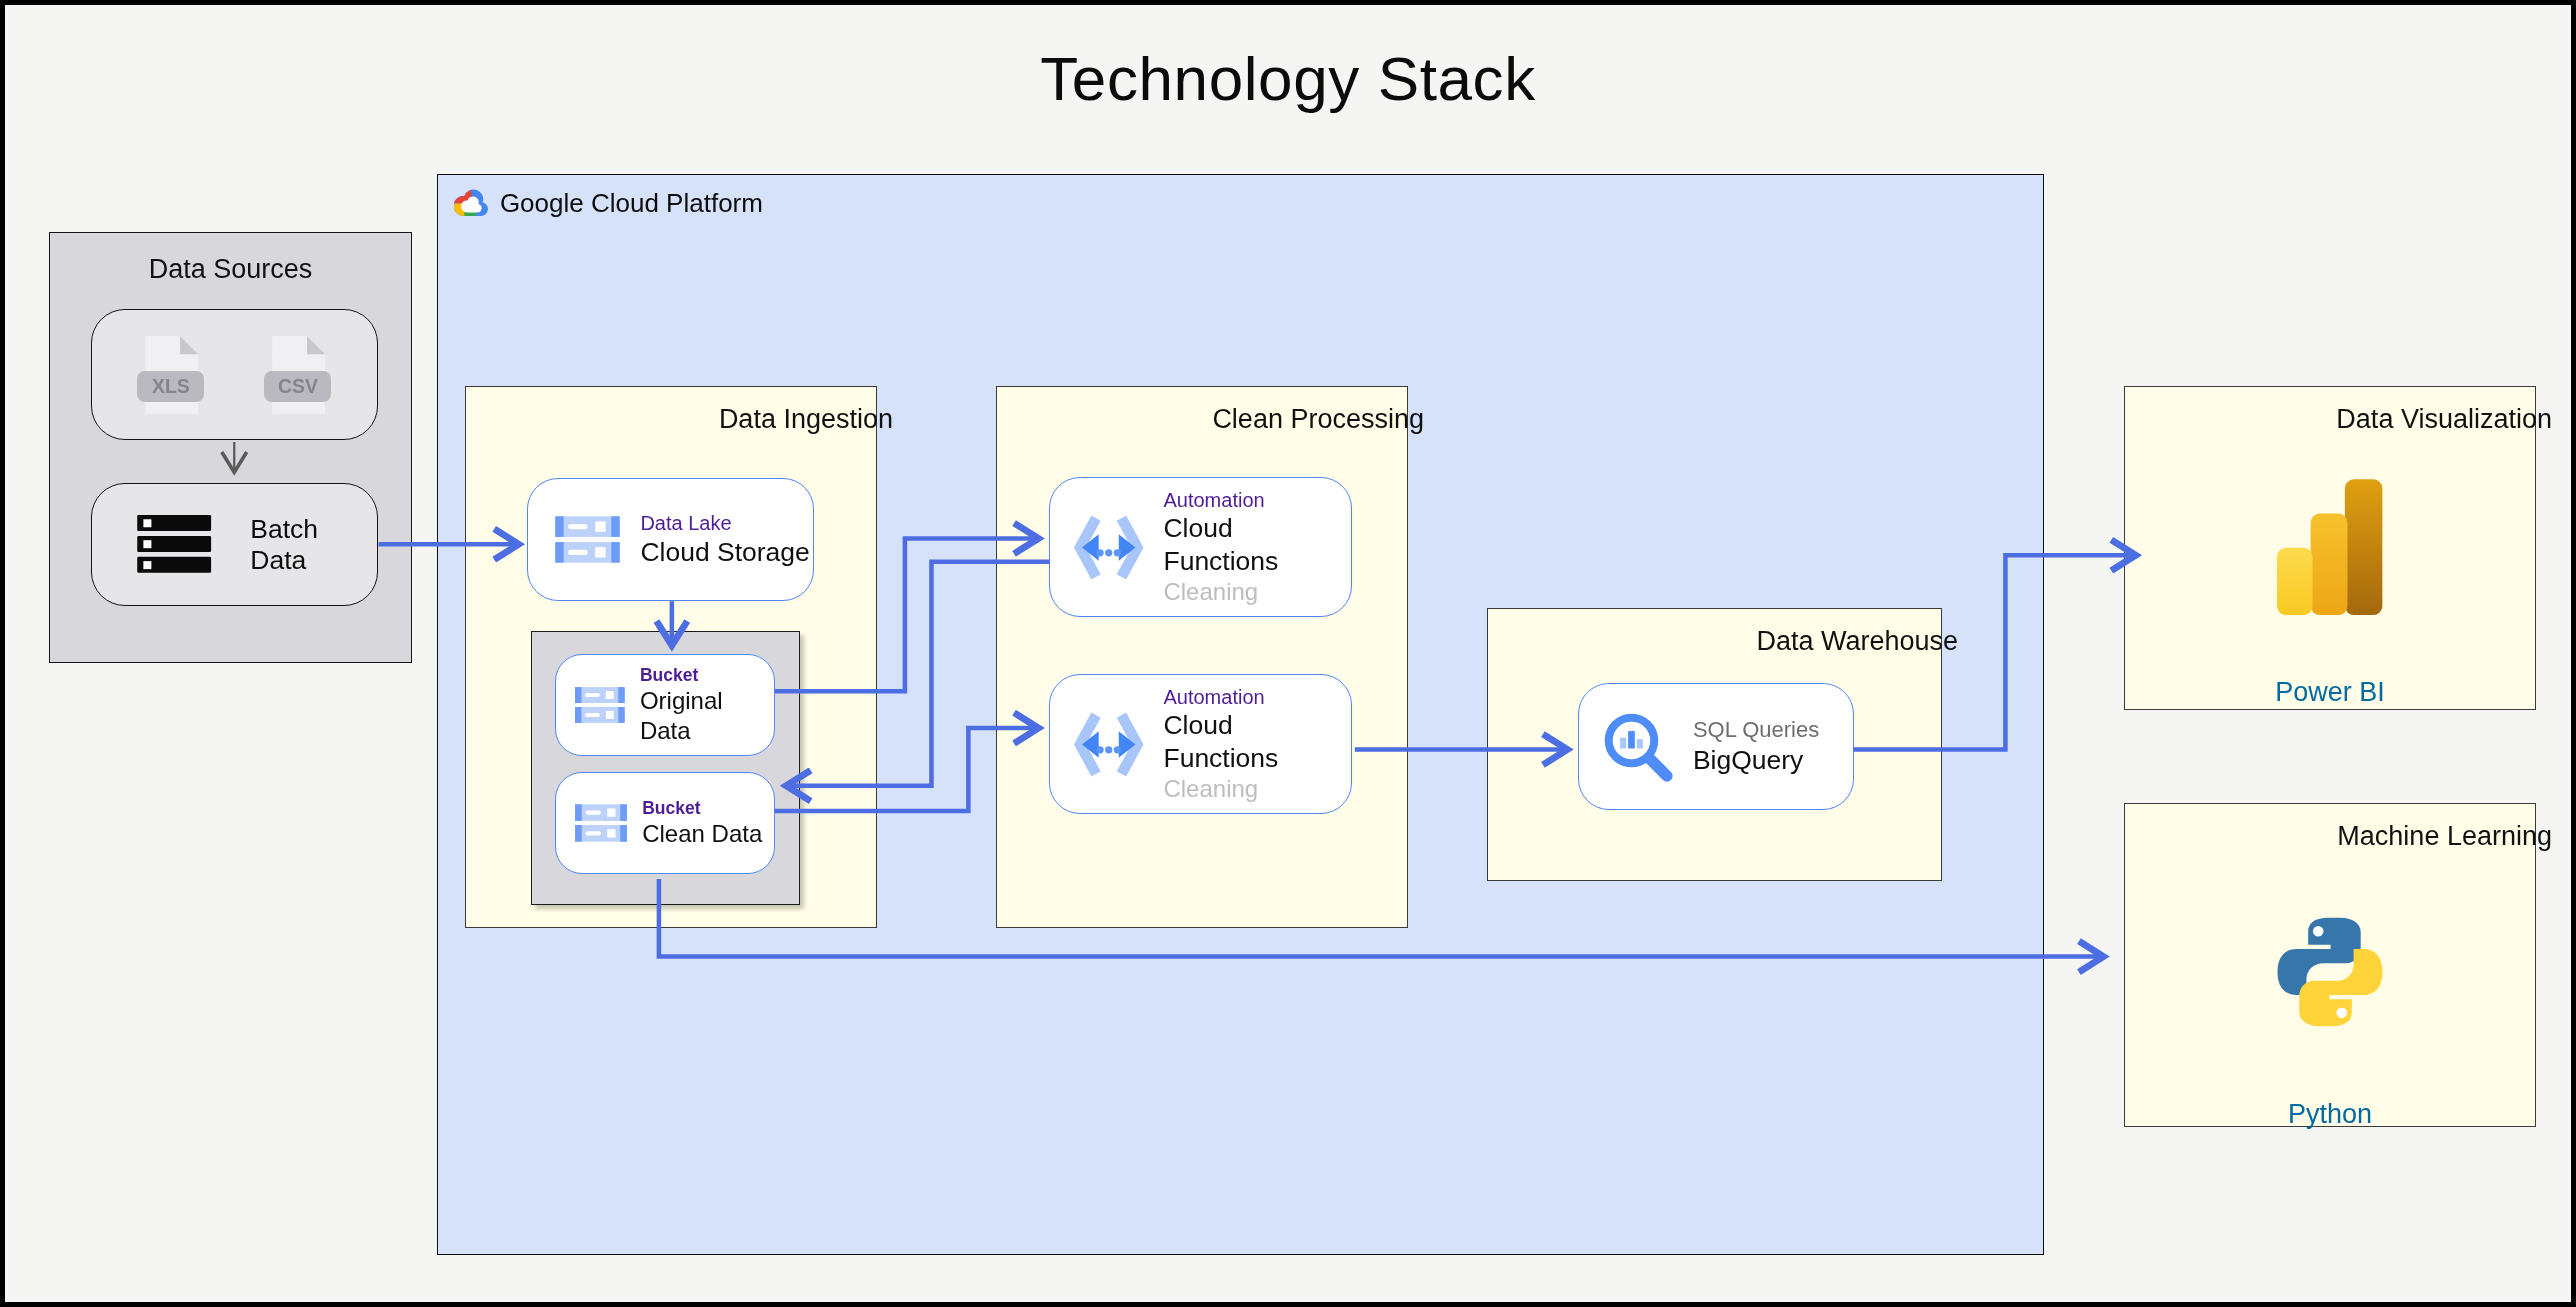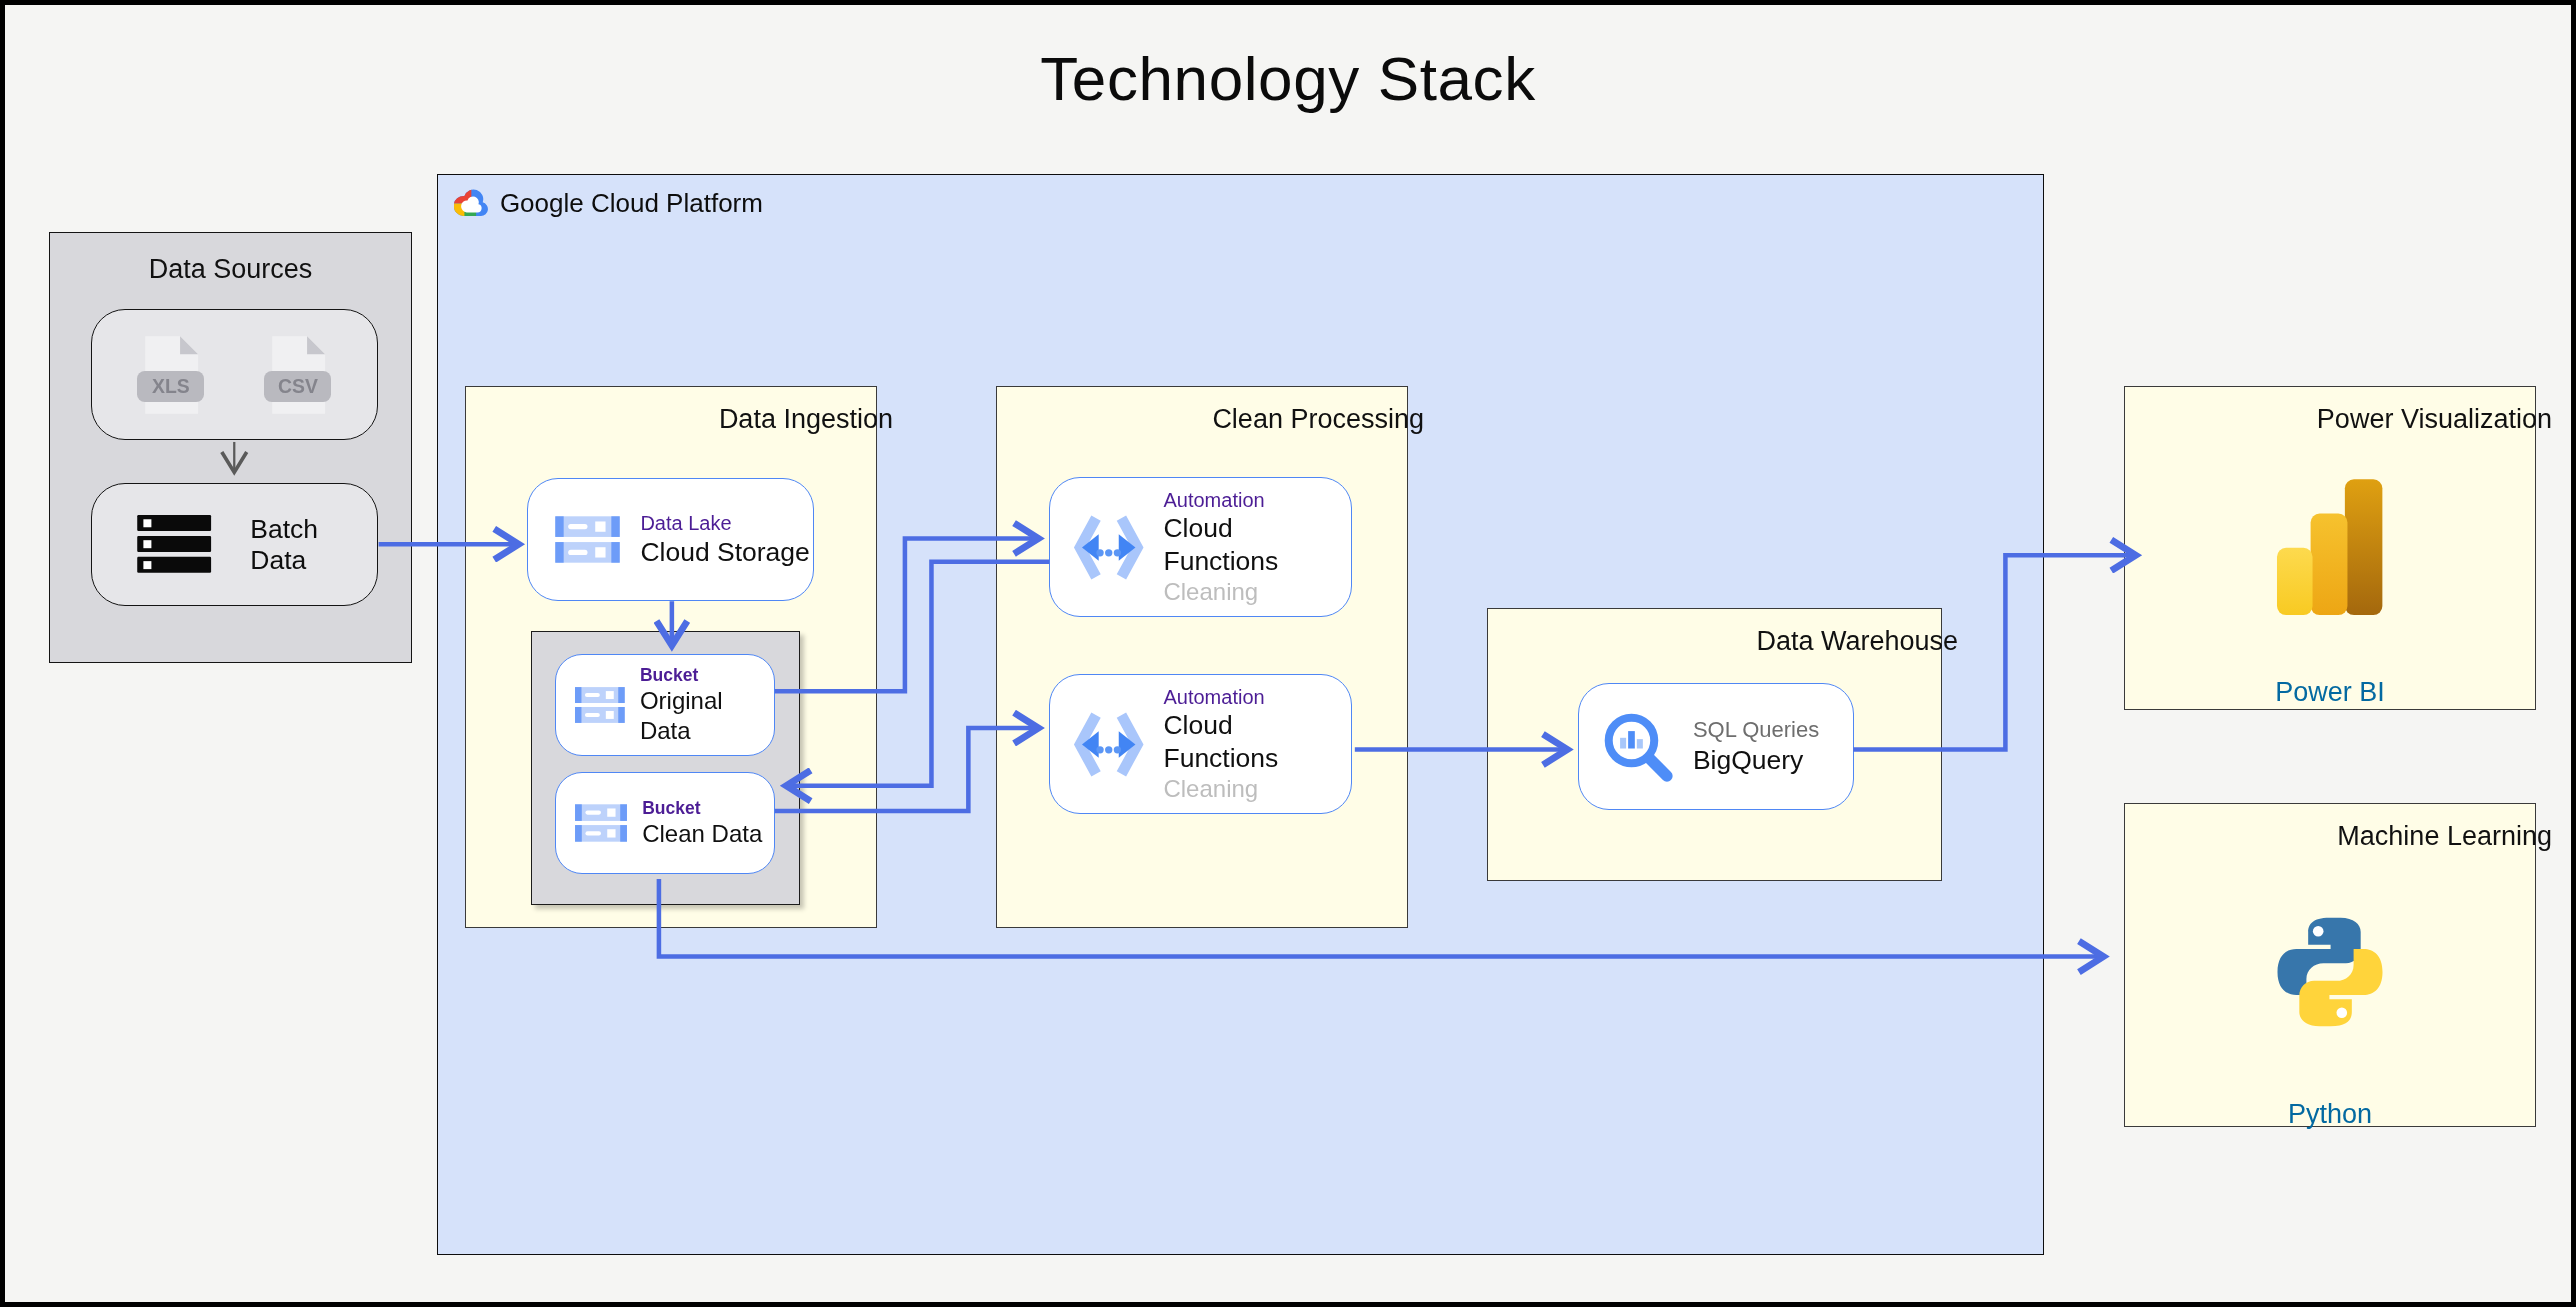--- a/index.html
+++ b/index.html
@@ -239,21 +239,21 @@
       <rect x="45" y="36" width="10" height="26" fill="#4e8df7"></rect>
       <rect x="58" y="48" width="9" height="14" fill="#a8c7fa"></rect>
     </svg>
     <div class="txt">
       <span class="sub">SQL Queries</span>
       <span class="name">BigQuery</span>
     </div>
   </div>
 
   <div class="abs section sec-viz z2">
-    <div class="sec-title">Power Visualization</div>
+    <div class="sec-title">Data Visualization</div>
     <svg class="abs center-x" style="top:91px" width="111" height="139" viewBox="0 0 170 215">
       <defs>
         <linearGradient id="pb1" x1="0" y1="0" x2="0" y2="1">
             <stop offset="0" stop-color="#fdda4e"></stop>
             <stop offset="1" stop-color="#f8ca22"></stop>
           </linearGradient>
         <linearGradient id="pb2" x1="0" y1="0" x2="0" y2="1">
             <stop offset="0" stop-color="#f6c22e"></stop>
             <stop offset="1" stop-color="#eda614"></stop>
           </linearGradient>

